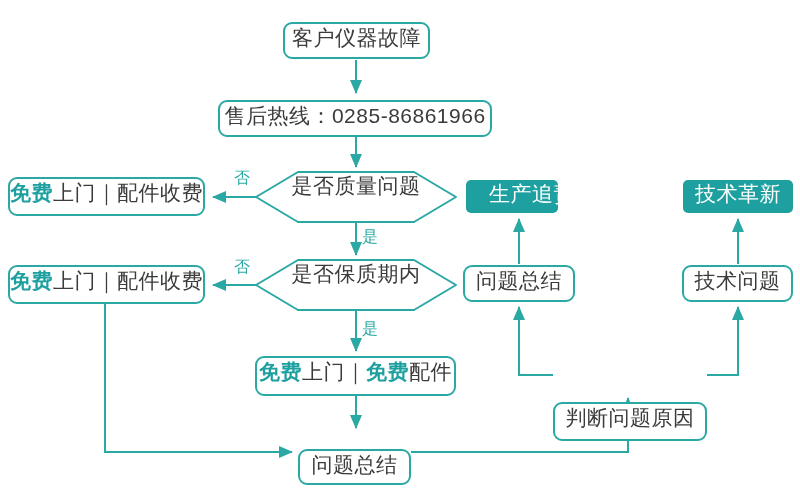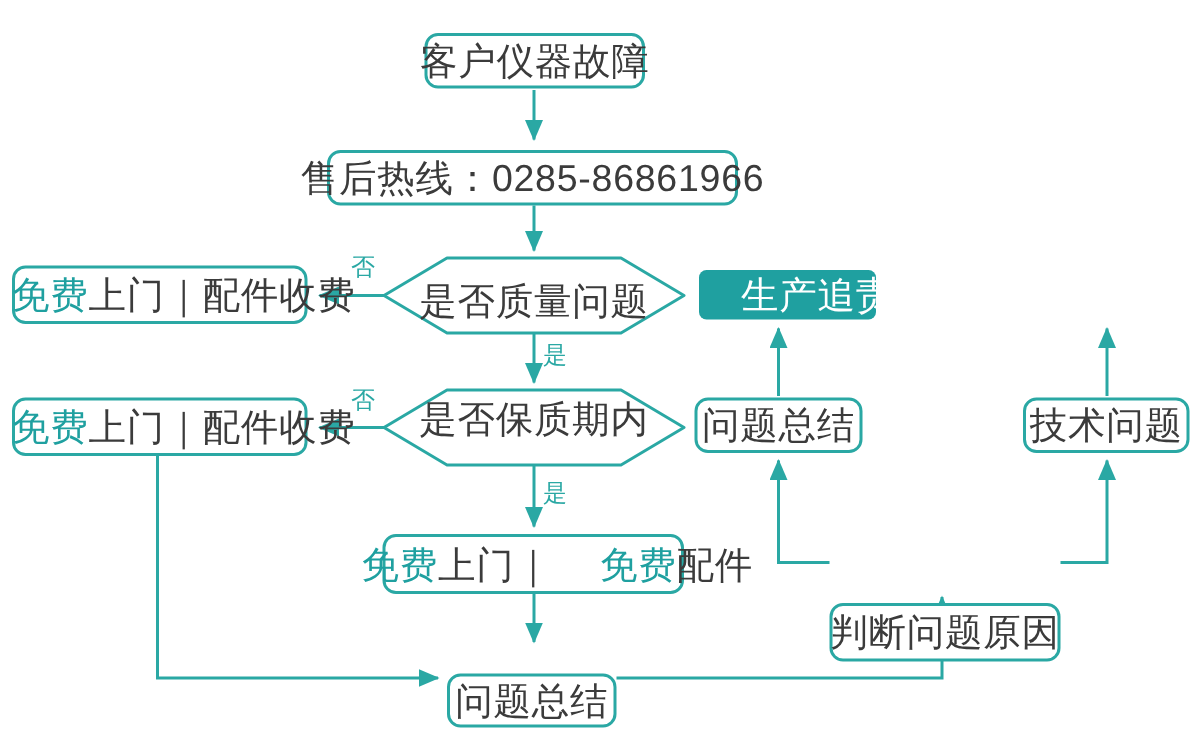--- a/index.html
+++ b/index.html
@@ -34,41 +34,39 @@
   #arrowhead path {
     fill: var(--line, #2aa8a4);
   }
   .node {
     position: absolute;
     box-sizing: border-box;
     border: 2px solid var(--line, #2aa8a4);
     border-radius: 9px;
     background: #ffffff;
     display: flex;
-    align-items: center;
     justify-content: center;
-    font-size: 25px;
+    font-size: 21px;
     color: var(--text, #3b3b3b);
     letter-spacing: 0.5px;
     white-space: nowrap;
   }
   .node.filled {
     background: var(--fill, #1fa0a0);
     border: none;
     border-radius: 5px;
     color: #ffffff;
   }
   .node.plain {
     border: none;
     background: transparent;
   }
   .hl {
     color: var(--fill, #1fa0a0);
-    font-weight: normal;
-    margin-left: 32px;
+    font-weight: bold;
   }
   .edge-label {
     position: absolute;
     font-size: 16px;
     color: var(--line, #2aa8a4);
   }
 </style>
 </head>
 <body>
 
@@ -118,24 +116,27 @@
   <div class="node" style="left:8px; top:177px; width:197px; height:39px;">
     <span class="hl">免费</span>
       <span>上门｜配件收费</span>
   </div>
 
   <div class="node" style="left:8px; top:265px; width:197px; height:39px;">
     <span class="hl">免费</span>
       <span>上门｜配件收费</span>
   </div>
 
-  <div class="node filled" style="left:466px; top:180px; width:118px; height:33px;padding-left:40px;">
+  <div class="node filled" style="left:466px; top:180px; width:92px; height:33px;padding-left:40px;">
     <span>生产追责</span>
   </div>
 
+  <div class="node filled" style="left:683px; top:180px; width:110px; height:33px;">
+    <span>技术革新</span>
+  </div>
 
   <div class="node" style="left:463px; top:265px; width:112px; height:37px;">
     <span>问题总结</span>
   </div>
 
   <div class="node" style="left:682px; top:265px; width:111px; height:37px;">
     <span>技术问题</span>
   </div>
 
   <div class="node" style="left:255px; top:356px; width:201px; height:40px;">

